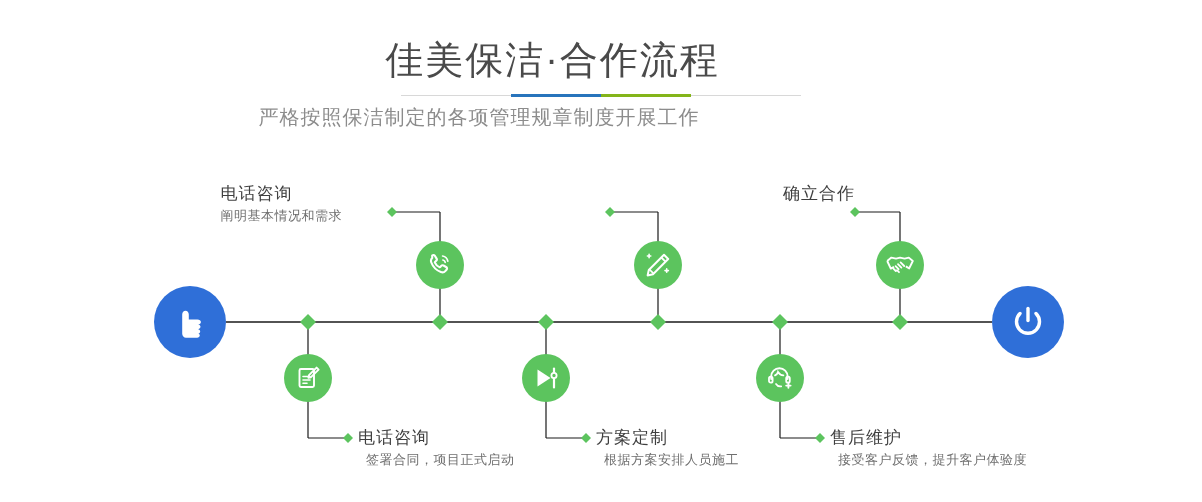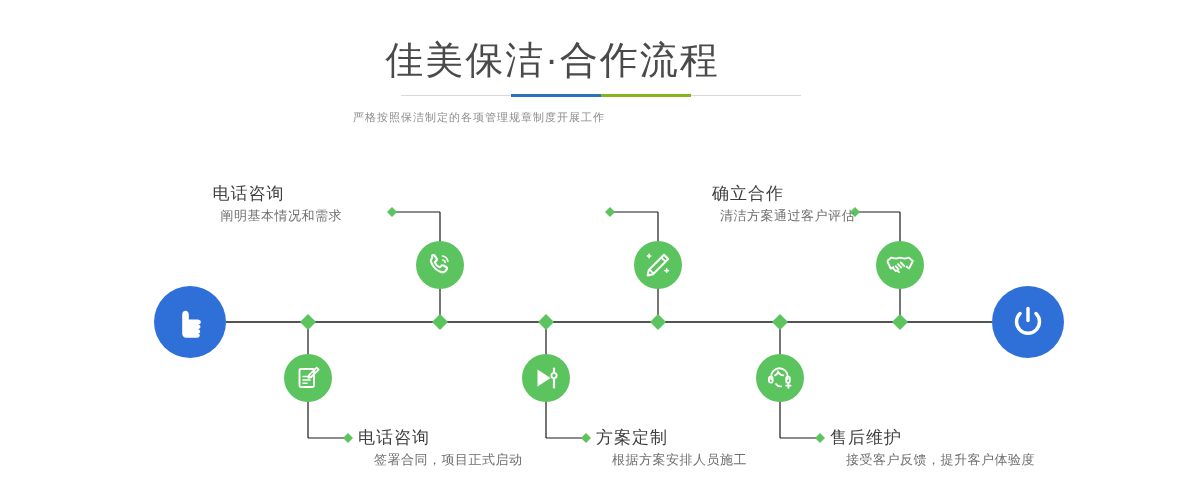--- a/index.html
+++ b/index.html
@@ -57,21 +57,21 @@
   .divider-seg {
     width: 90px;
     height: 3px;
   }
   #page-subtitle {
     position: absolute;
     left: 0;
     top: 106px;
     width: 958px;
     text-align: center;
-    font-size: 11px;
+    font-size: 20px;
     line-height: 22px;
     letter-spacing: 1px;
     color: #8c8c8c;
     white-space: nowrap;
   }
 
   
   #flow {
     position: absolute;
     left: 0;
@@ -115,21 +115,20 @@
     font-size: 17px;
     line-height: 24px;
     color: #3f3f3f;
     letter-spacing: 1px;
   }
   .node-label .desc {
     font-size: 13px;
     line-height: 20px;
     color: #6f6f6f;
     letter-spacing: 0.5px;
-    margin-left: 8px;
   }
   .label-top { text-align: left; }
   .label-bottom { text-align: left; }
   .label-bottom .desc { padding-left: 8px; }
 </style>
 </head>
 <body>
 
 <div id="page">
 
@@ -254,21 +253,20 @@
     <div class="node-icon" style="left: 876px; top: 91px; background: rgb(92, 196, 94);">
       <svg width="32" height="32" viewBox="0 0 32 32">
         <path fill="none" stroke="#ffffff" stroke-width="1.9" stroke-linejoin="round" d="M3.2 12.0l4.2-3.4 4.6 1.0 4.0-1.0 4.6 1.0 4.2-1.0 4.0 3.4-3.6 7.4-3.4-2.0"></path>
         <path fill="none" stroke="#ffffff" stroke-width="1.9" stroke-linejoin="round" d="M3.2 12.0l3.6 7.6 3.2-1.8"></path>
         <path fill="none" stroke="#ffffff" stroke-width="1.8" stroke-linecap="round" stroke-linejoin="round" d="M11.6 17.2l3.0 3.0M14.0 15.2l3.4 3.4M16.6 13.4l3.6 3.6"></path>
         <path fill="none" stroke="#ffffff" stroke-width="1.8" stroke-linecap="round" d="M9.4 19.6l2.4 2.4M13.0 21.2l2.0 2.0"></path>
       </svg>
     </div>
     <div class="node-label label-top" style="right:347px; top:32px;">
       <div class="title">确立合作</div>
-      <div class="desc">清洁方案通过客户评估</div>
     </div>
 
     <div class="node-icon" style="left: 756px; top: 204px; background: rgb(92, 196, 94);">
       <svg width="30" height="30" viewBox="0 0 30 30">
         <path fill="none" stroke="#ffffff" stroke-width="1.9" stroke-linecap="round" d="M6.2 16.0v-2.6a8.2 8.2 0 0 1 16.4 0v2.6"></path>
         <rect x="4.0" y="13.6" width="3.6" height="6.0" rx="1.7" fill="none" stroke="#ffffff" stroke-width="1.8"></rect>
         <rect x="21.2" y="13.6" width="3.6" height="6.0" rx="1.7" fill="none" stroke="#ffffff" stroke-width="1.8"></rect>
         <path fill="none" stroke="#ffffff" stroke-width="1.8" stroke-linecap="round" d="M10.0 12.4c1.6-.7 2.6-2.0 3.0-3.4 1.2 2.0 3.2 3.2 5.4 3.4"></path>
         <path fill="none" stroke="#ffffff" stroke-width="1.7" stroke-linecap="round" d="M11.0 21.0a5.2 5.2 0 0 0 5.2 2.4"></path>
         <path fill="none" stroke="#ffffff" stroke-width="1.9" stroke-linecap="round" d="M21.2 22.6h4.4M23.4 20.4v4.4"></path>

